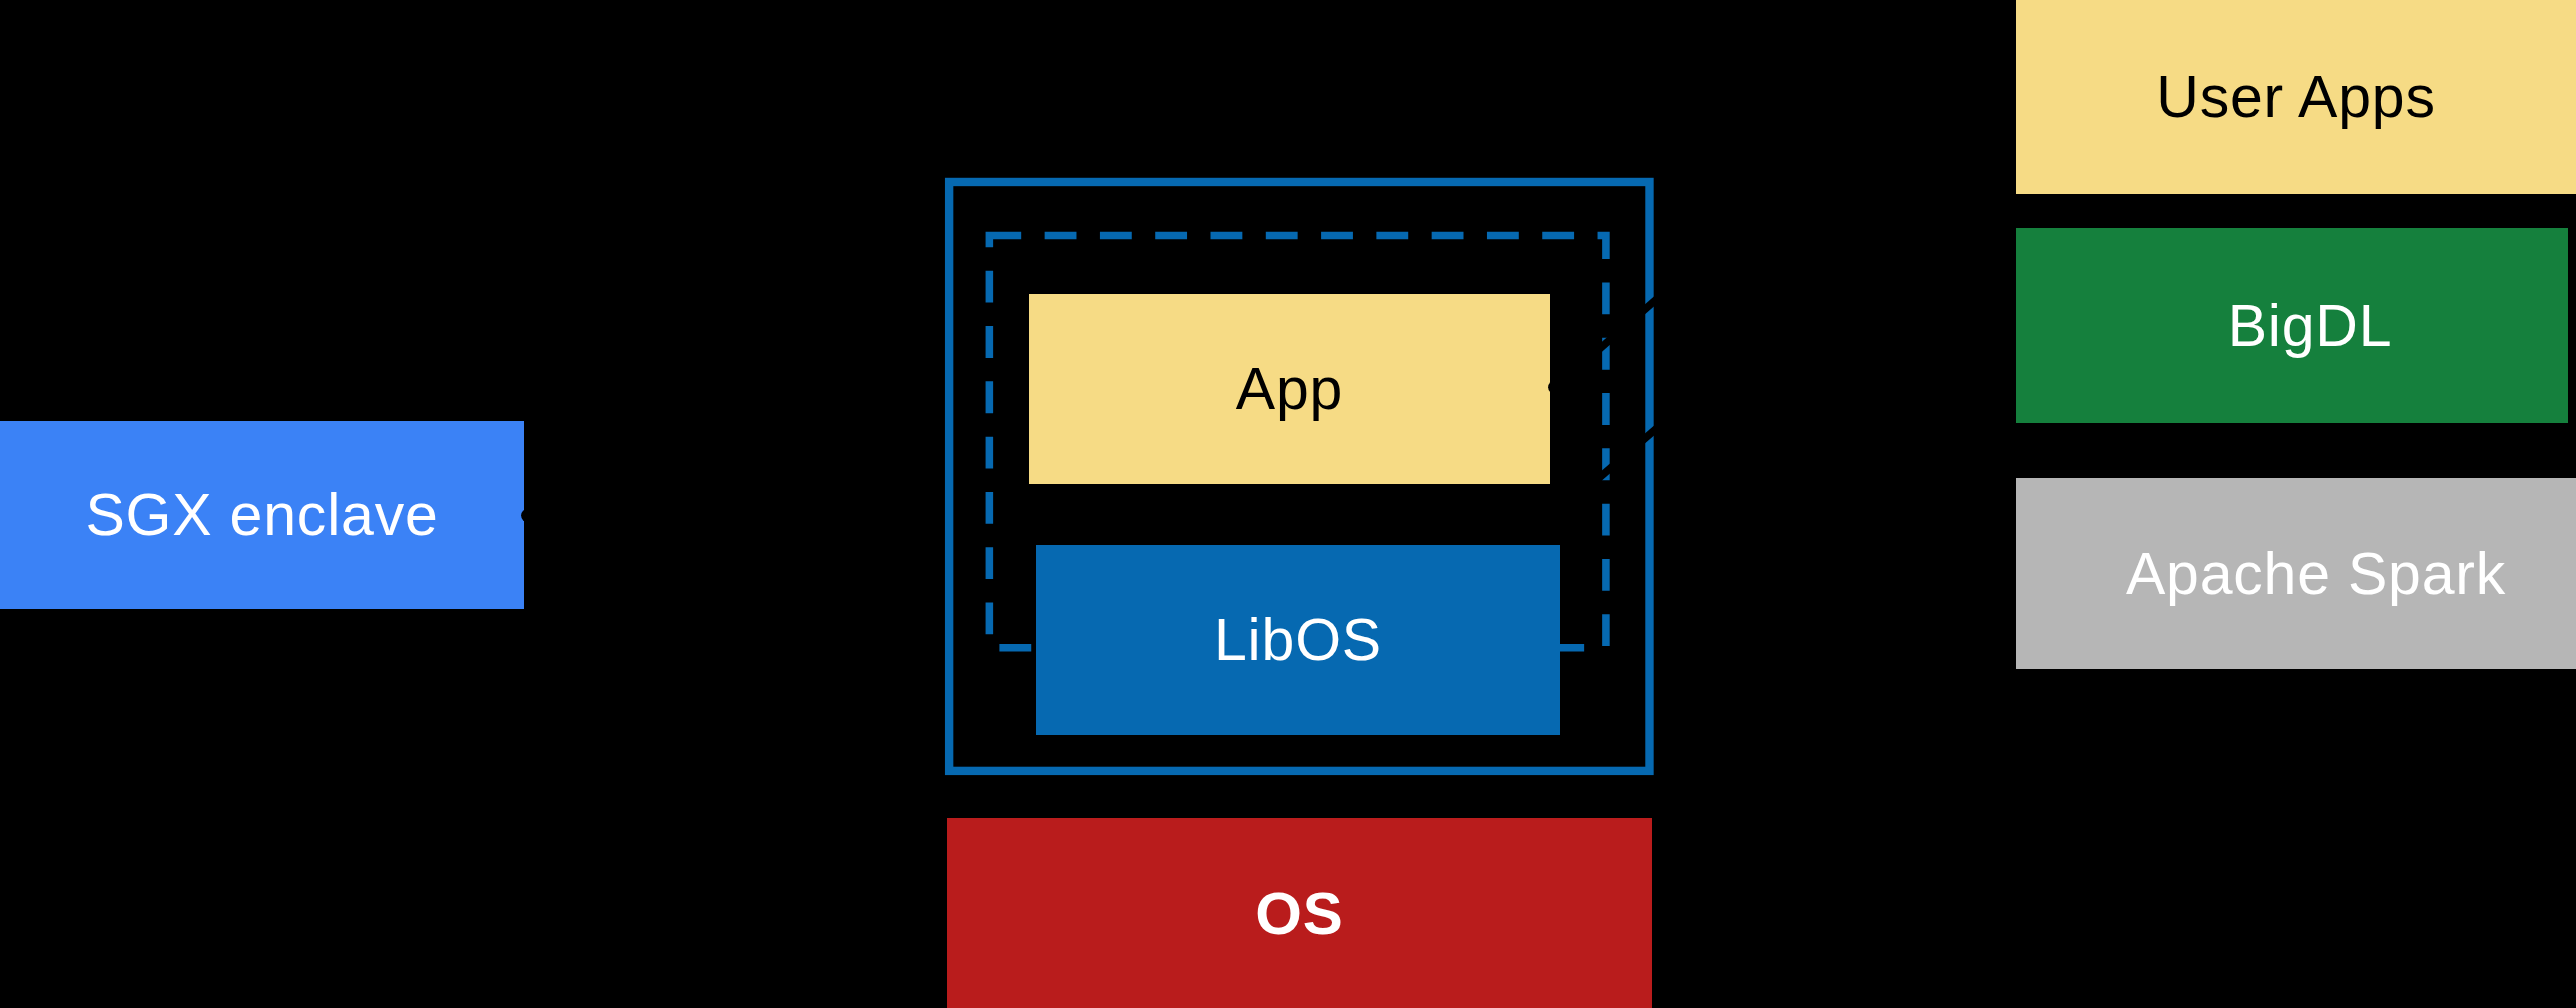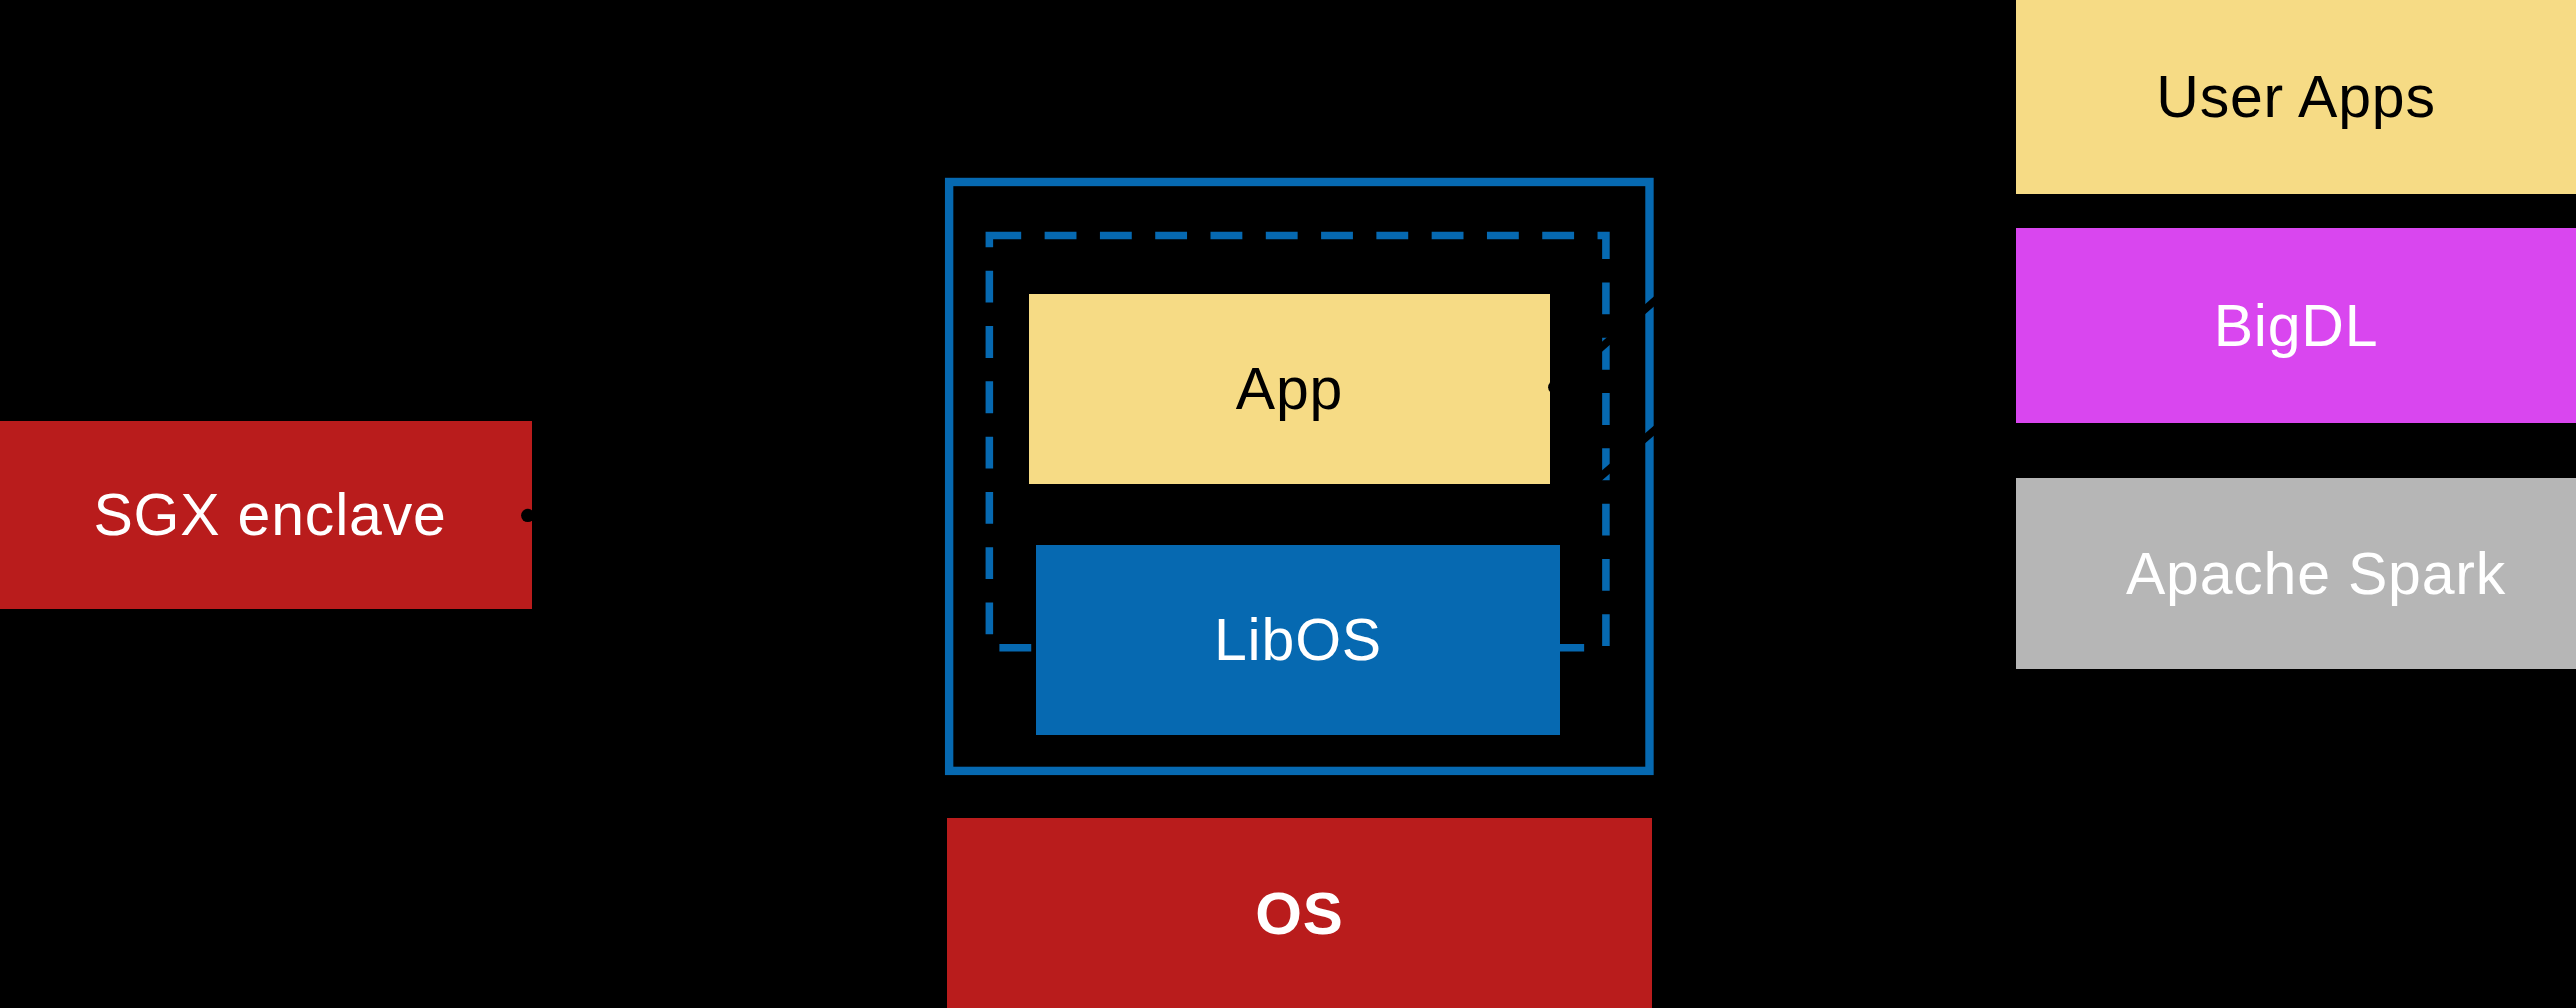--- a/index.html
+++ b/index.html
@@ -27,41 +27,41 @@
 </head>
 <body>
 
 <div class="canvas" style="background-color: rgb(0, 0, 0);">
 
   <svg class="layer" width="2576" height="1009" viewBox="0 0 3075 1204">
     <rect x="1133" y="217" width="836" height="703" fill="none" stroke-width="10" stroke="#0669B1"></rect>
     <rect x="1181" y="281" width="736" height="492" fill="none" stroke-width="9" stroke-dasharray="38 28" stroke="#0669B1"></rect>
   </svg>
 
-  <div class="box" style="left: 0px; top: 421px; width: 524px; height: 188px; background-color: #b91c1c; color: rgb(255, 255, 255); padding-left: 8px;">
+  <div class="box" style="left: 0px; top: 421px; width: 524px; height: 188px; background-color: #3b82f6; color: rgb(255, 255, 255);">
     <span>SGX enclave</span>
   </div>
 
   <div class="box" style="left: 1029px; top: 294px; width: 521px; height: 190px; background-color: rgb(246, 219, 133); color: rgb(0, 0, 0);">
     <span>App</span>
   </div>
 
   <div class="box" style="left: 1036px; top: 545px; width: 524px; height: 190px; background-color: rgb(6, 105, 177); color: rgb(255, 255, 255); justify-content: center;">
     <span>LibOS</span>
   </div>
 
   <div class="box bold" style="left: 947px; top: 818px; width: 705px; height: 191px; background-color: #b91c1c; color: rgb(255, 255, 255);">
     <span>OS</span>
   </div>
 
   <div class="box" style="left: 2016px; top: 0px; width: 560px; height: 194px; background-color: rgb(246, 219, 133); color: rgb(0, 0, 0);">
     <span>User Apps</span>
   </div>
 
-  <div class="box" style="left: 2016px; top: 228px; width: 560px; height: 195px; background-color: #d946ef; color: rgb(255, 255, 255);">
+  <div class="box" style="left: 2016px; top: 228px; width: 516px; height: 195px; background-color: #15803d; color: rgb(255, 255, 255); padding-left: 36px;">
     <span>BigDL</span>
   </div>
 
   <div class="box" style="left: 2016px; top: 478px; width: 560px; height: 191px; background-color: rgb(182, 182, 182); color: rgb(255, 255, 255); padding-left: 20px;">
     <span>Apache Spark</span>
   </div>
 
   <svg class="layer" width="2576" height="1009" viewBox="0 0 3075 1204">
     <line x1="1120" y1="615" x2="634" y2="615" stroke-width="9" stroke="#000000"></line>
     <circle cx="630" cy="615" r="8" fill="#000000"></circle>

